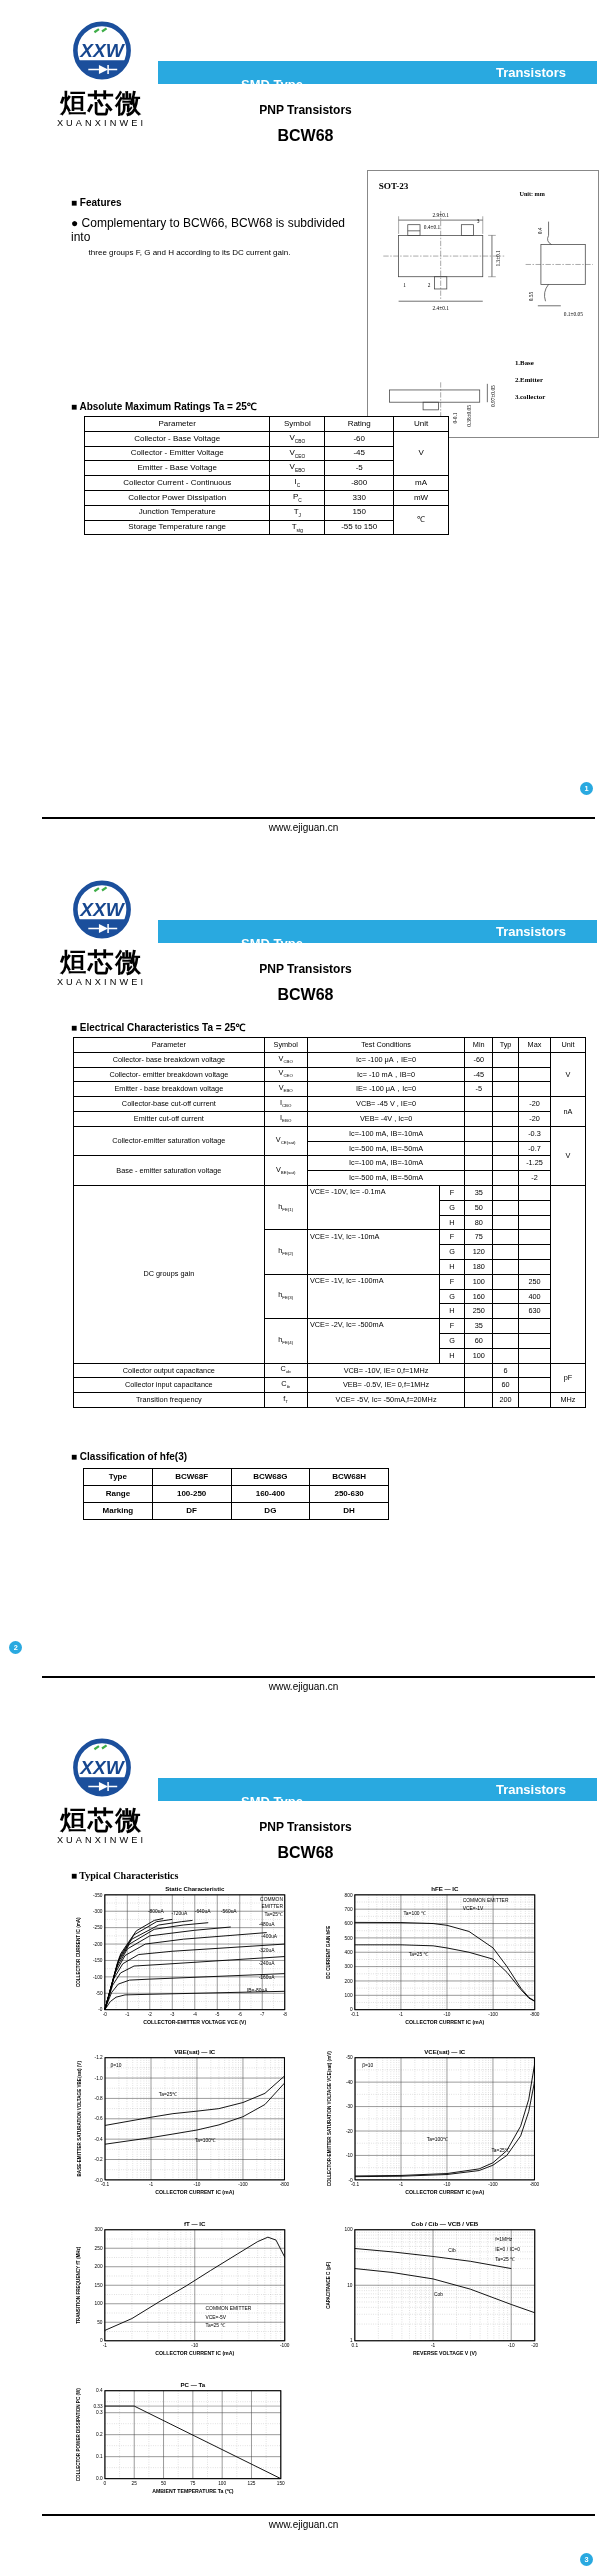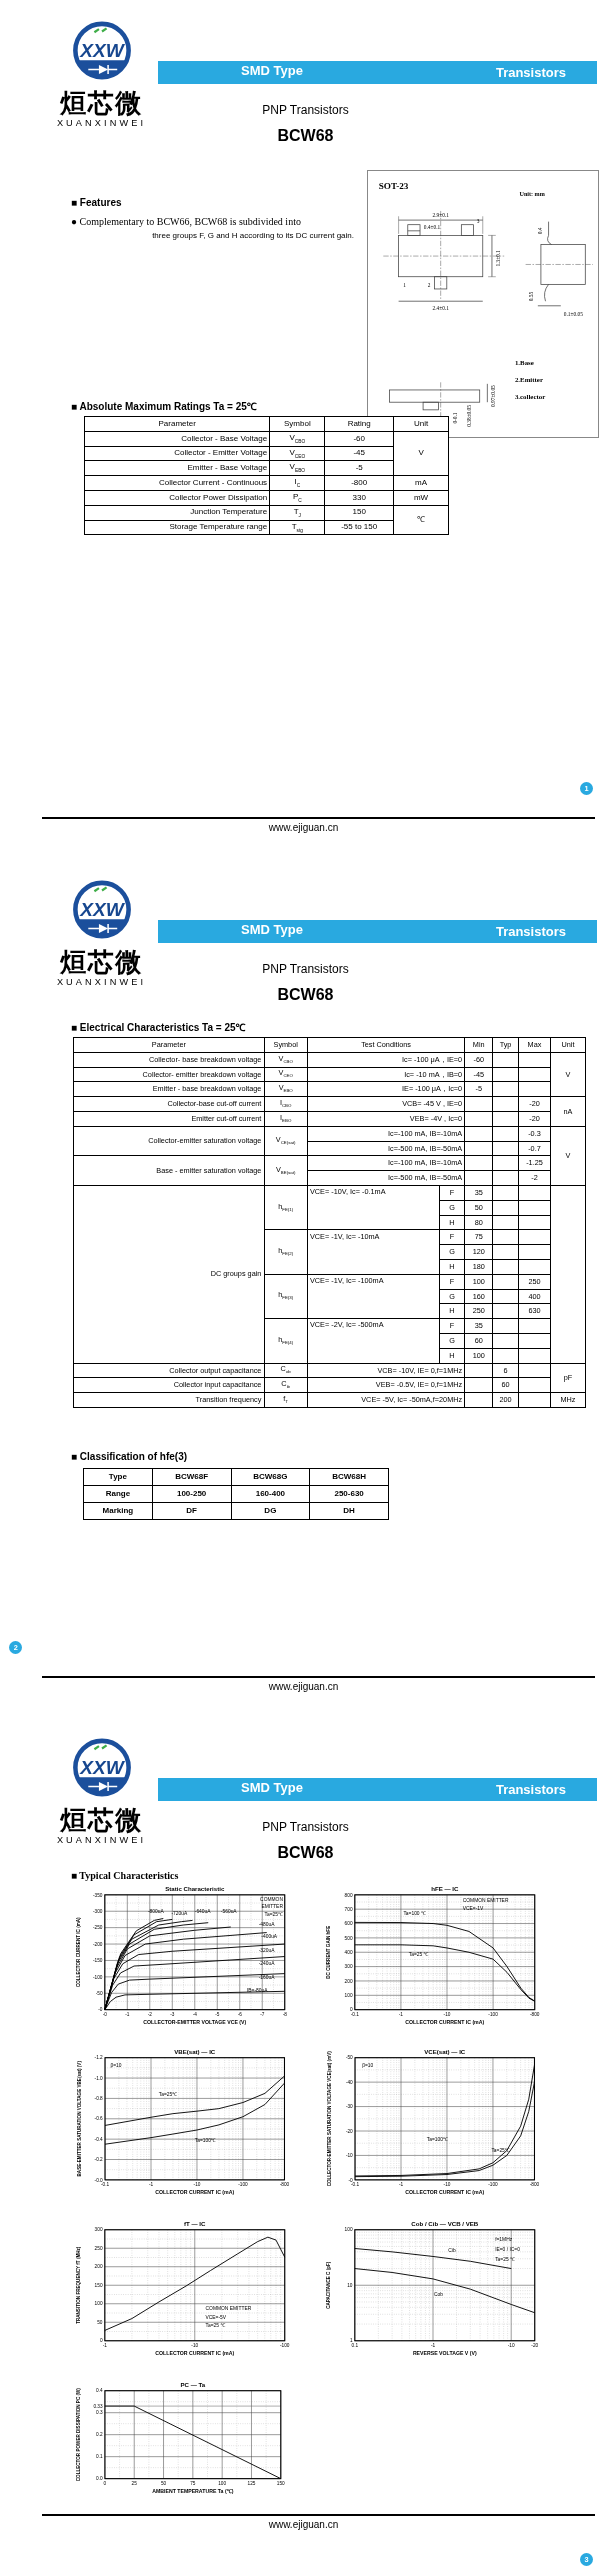--- a/index.html
+++ b/index.html
@@ -5,42 +5,42 @@
   html,body{margin:0;padding:0;background:#fff;}
   body{font-family:"Liberation Sans",sans-serif;color:#000;}
   .sheet{position:relative;width:607px;height:2576px;background:#f9a8d4;overflow:hidden;}
   .page{position:absolute;left:0;width:607px;height:859px;background:#fff;}
   #p1{top:0}#p2{top:859px}#p3{top:1717px}
   
   .logo{position:absolute;left:44px;top:17px;width:115px;text-align:center;}
   .logo-cn{font-size:26px;font-weight:bold;letter-spacing:1.5px;line-height:1.05;font-family:"DejaVu Sans",sans-serif;}
   .logo-en{font-size:9.2px;letter-spacing:3.1px;margin-top:0.8px;font-weight:500;text-align:center;}
   .bar{position:absolute;left:158px;top:61px;width:439px;height:23px;background:#29A9E0;color:#fff;font-weight:bold;font-size:13px;}
-  .bar .bl{position:absolute;left:83px;top:2px;}
+  .bar .bl{position:absolute;left:83px;top:16px;}
   .bar .br{position:absolute;right:31px;top:3.8px;}
-  .product{position:absolute;top:103px;left:145px;width:321px;text-align:center;font-weight:normal;font-size:12px;}
+  .product{position:absolute;top:103px;left:145px;width:321px;text-align:center;font-weight:bold;font-size:12px;}
   .part{position:absolute;top:127px;left:145px;width:321px;text-align:center;font-weight:bold;font-size:16px;}
   .h3{font-weight:bold;font-size:10px;}
   
   .features{position:absolute;left:71px;top:197px;width:283px;}
-  .fl1{font-size:10px;margin-top:7.7px;font-family:Liberation Serif, serif;}
-  .fl2{font-size:8px;margin-top:4.6px;margin-left:17.6px;text-align:right;}
+  .fl1{font-size:12px;margin-top:7.7px;}
+  .fl2{font-size:8px;margin-top:4.6px;margin-left:17.6px;}
   
   .pkg{position:absolute;left:367px;top:170px;width:230px;height:266px;border:0.8px solid #888;background:#fff;}
   .pk-t1{font-family:"Liberation Serif",serif;font-weight:bold;font-size:12px;}
   .pk-t2{font-family:"Liberation Serif",serif;font-weight:bold;font-size:8px;}
   .pk-d{font-family:"Liberation Serif",serif;font-size:7px;}
   .pk-p{font-family:"Liberation Serif",serif;font-weight:bold;font-size:9px;}
   .pkg svg line,.pkg svg rect,.pkg svg path{stroke:#444;fill:none;stroke-width:1;}
   .pkg svg .thin{stroke-width:.6;}
   .pkg svg .cl{stroke-dasharray:7 2 2 2;stroke-width:.6;}
   
   table.t{border-collapse:collapse;border:1.5px solid #000;background:#fff;}
   .t td,.t th{border:0.8px solid #000;font-weight:normal;text-align:center;padding:0 2.3px;height:13.8px;line-height:1.05;}
-  .t .l{text-align:right;}
+  .t .l{text-align:center;}
   .t .top{vertical-align:top;text-align:left;padding-top:2.3px;}
   sub{font-size:0.6em;}
   .absmax{position:absolute;left:84px;top:416px;width:365px;font-size:8px;}
   .absmax-h{position:absolute;left:71px;top:399px;}
   .elec{position:absolute;left:73px;top:178px;width:513px;font-size:7.3px;}
   .elec-h{position:absolute;left:71px;top:161px;}
   .cls{position:absolute;left:83px;top:609px;width:306px;font-size:8px;font-weight:bold;}
   .cls td{height:16px;font-weight:bold;}
   .cls-h{position:absolute;left:71px;top:592px;}
   .typ-h{position:absolute;left:71px;top:153px;font-family:Liberation Serif, serif;}

